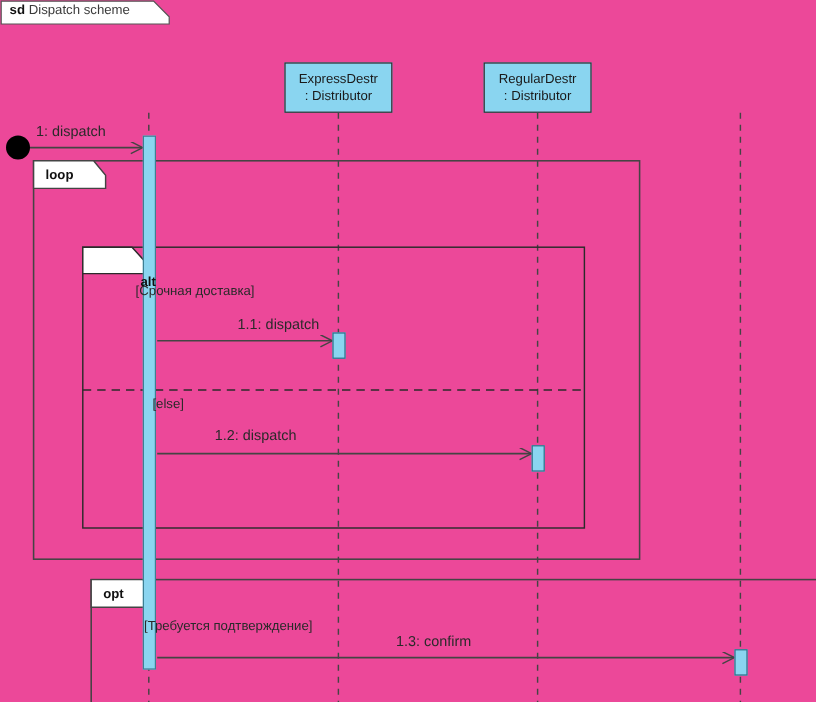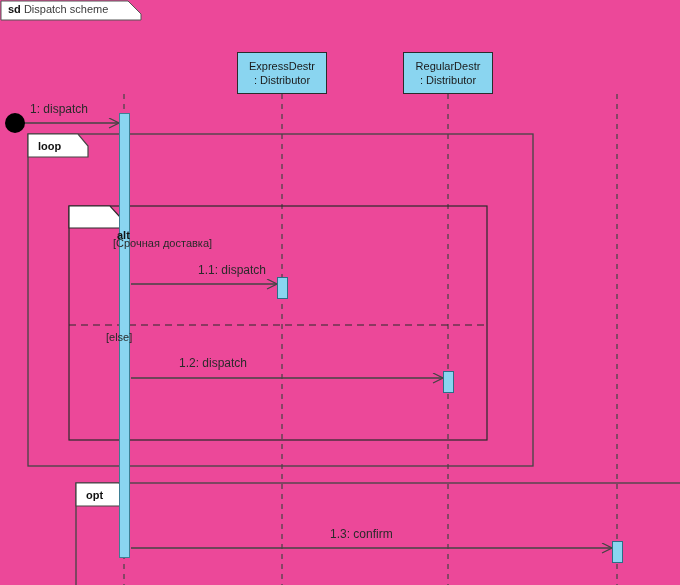--- a/index.html
+++ b/index.html
@@ -167,20 +167,21 @@
   <div class="activation wide" style="left:119px; top:113px; width:11px; height:445px;"></div>
   <div class="activation" style="left:277px; top:277px; width:11px; height:22px;"></div>
   <div class="activation" style="left:443px; top:371px; width:11px; height:22px;"></div>
   <div class="activation" style="left:612px; top:541px; width:11px; height:22px;"></div>
 
   <div class="frag-tag" style="left:33px; top:139px;">loop</div>
   <div class="frag-tag" style="left:74px; top:228px;margin-left:38px;">alt</div>
   <div class="frag-tag" style="left:81px; top:488px;text-align:right;">opt</div>
 
   <div class="guard-text" style="left:113px; top:237px;">[Срочная доставка]</div>
-  <div class="guard-text" style="left:106px; top:331px;">[else]</div>
+  <div class="guard-text" style="left:127px; top:331px;">[else]</div>
+  <div class="guard-text" style="left:120px; top:516px;">[Требуется подтверждение]</div>
 
   <div class="msg-label" style="left:30px; top:103px;">1: dispatch</div>
   <div class="msg-label" style="left:163px; top:264px;margin-left:35px;">1.1: dispatch</div>
   <div class="msg-label" style="left:154px; top:357px;margin-left:25px;">1.2: dispatch</div>
   <div class="msg-label" style="left:330px; top:528px;">1.3: confirm</div>
 
 </div>
 
 </body></html>

